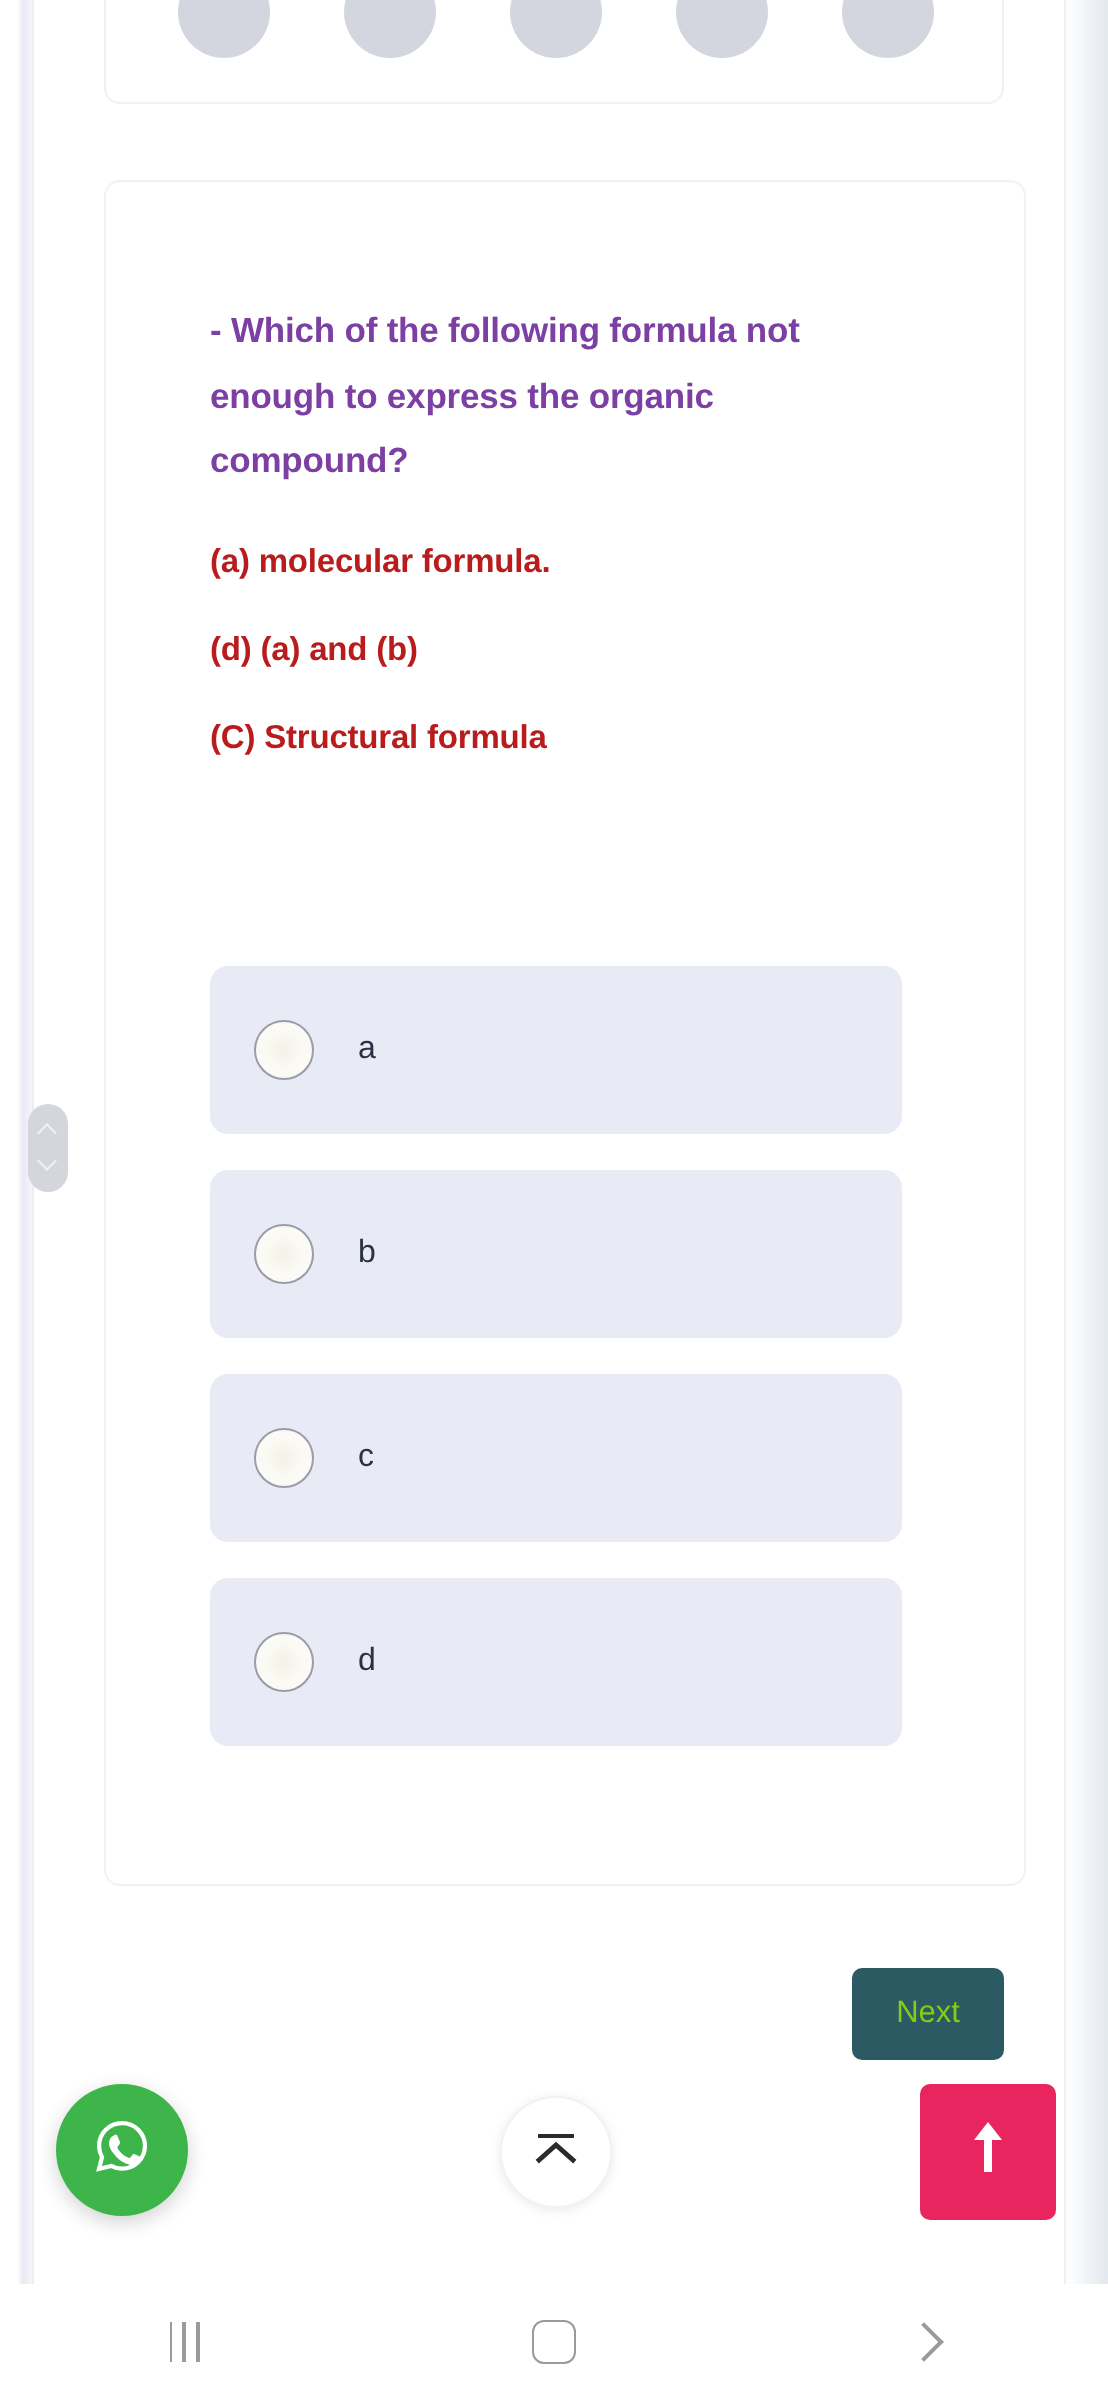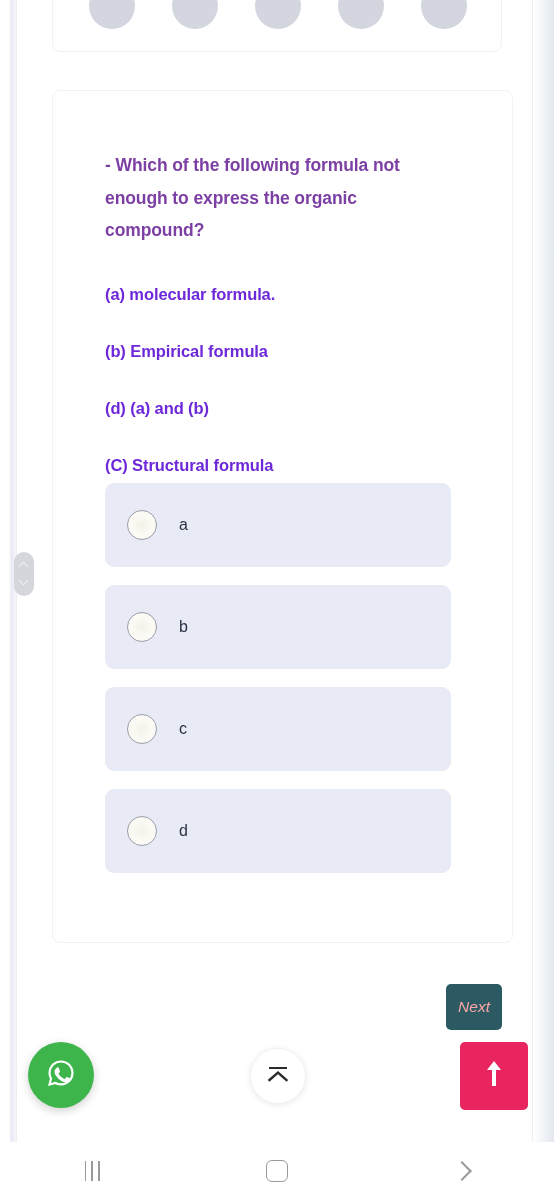--- a/index.html
+++ b/index.html
@@ -85,25 +85,25 @@
   .q-stem {
     color: #7c3fa3;
     font-size: 17.5px;
     font-weight: bold;
     line-height: 32.5px;
     letter-spacing: -0.1px;
     width: 335px;
   }
 
   .q-opt-text {
-    color: #6d28d9;
+    color: #b91c1c;
     font-size: 16.5px;
     font-weight: bold;
     letter-spacing: -0.1px;
-    margin-top: 38px;
+    margin-top: 25px;
   }
   .q-opt-text:first-of-type { margin-top: 27px; }
 
   
   .choices {
     position: absolute;
     left: 52px; top: 392px;
     width: 346px;
   }
   .choice {
@@ -151,23 +151,22 @@
     align-items: center;
     justify-content: center;
   }
   .btn-prev {
     background: #e2f0f9;
     color: #3e4a55;
     width: 105px;
   }
   .btn-next {
     background: #2b5a62;
-    color: #fca5a5;
-    width: 56px;
-    font-style: italic;
+    color: #84cc16;
+    width: 76px;
   }
 
   
   .scroll-handle {
     position: absolute;
     left: 14px; top: 552px;
     width: 20px; height: 44px;
     border-radius: 10px;
     background: #d4d6dc;
     display: flex;
@@ -276,21 +275,20 @@
       <div class="pill"></div>
       <div class="pill"></div>
       <div class="pill"></div>
     </div>
   </div>
 
   <div class="q-card">
     <div class="q-body">
       <div class="q-stem">- Which of the following formula not enough to express the organic compound?</div>
       <div class="q-opt-text">(a) molecular formula.</div>
-      <div class="q-opt-text">(b) Empirical formula</div>
       <div class="q-opt-text">(d) (a) and (b)</div>
       <div class="q-opt-text">(C) Structural formula</div>
     </div>
 
     <div class="choices">
       <div class="choice">
         <span class="radio"></span>
         <span class="choice-label">a</span>
       </div>
       <div class="choice">

